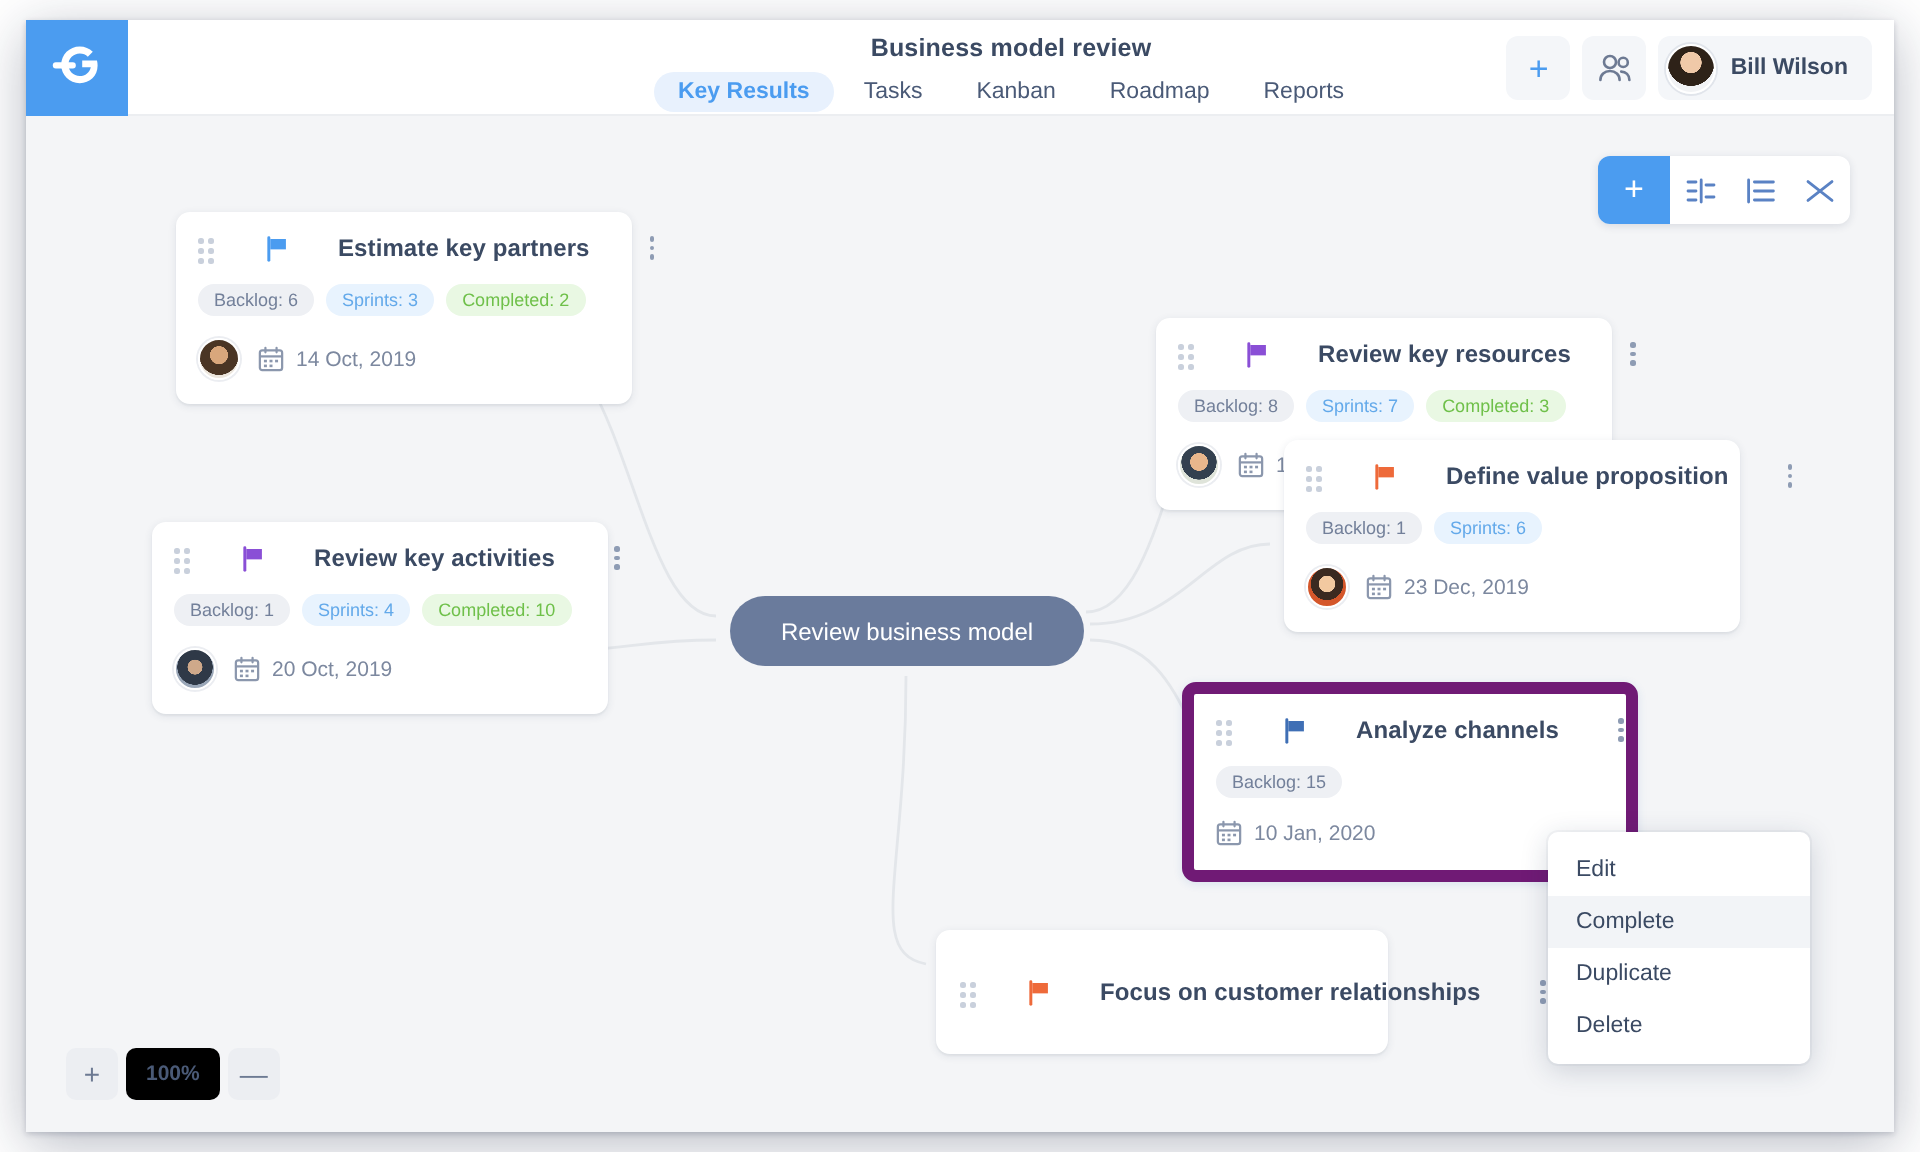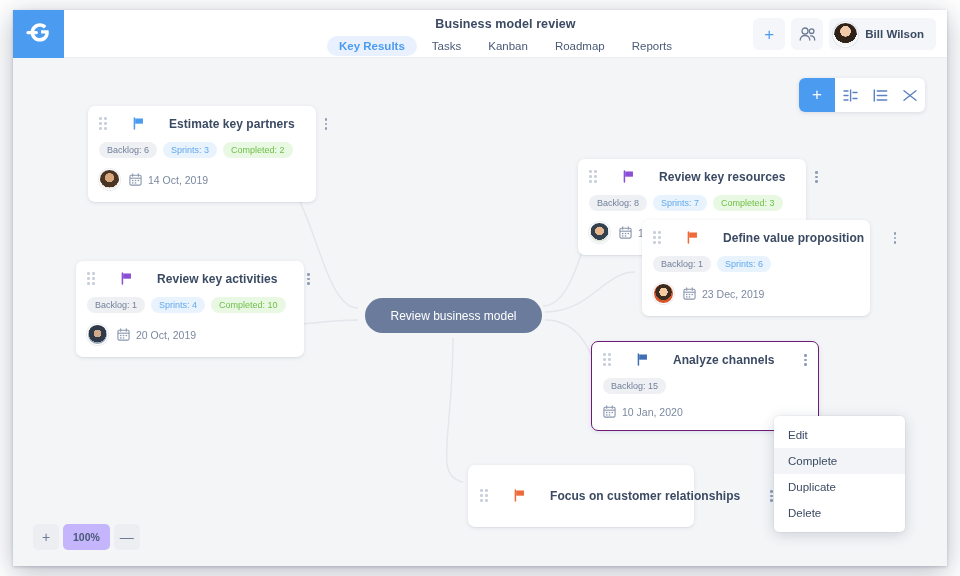--- a/index.html
+++ b/index.html
@@ -127,24 +127,24 @@
 
   
   .card {
     position: absolute;
     background: #ffffff;
     border-radius: 7px;
     box-shadow: 0 1px 4px rgba(40,55,85,.10), 0 1px 1px rgba(40,55,85,.05);
     padding: 11px 12px 12px 11px;
   }
   .card.selected {
-    border: 1px solid #701a75;
+    border: 6px solid #701a75;
     box-shadow: 0 1px 5px rgba(40,100,180,.13);
   }
-  .card-head { display: flex; align-items: flex-start; gap: 24px; }
+  .card-head { display: flex; align-items: flex-end; gap: 24px; }
   .grip {
     width: 9px; height: 12px; flex: none;
     display: grid; grid-template-columns: 3px 3px; grid-template-rows: 3px 3px 3px;
     gap: 2px;
   }
   .grip i { width: 2.5px; height: 2.5px; background: #c9d0dc; border-radius: 50%; display:block; }
   .flag { width: 13px; height: 13px; flex: none; display:block; }
   .card-title {
     font-size: 12px; color: #3b4a63; font-weight: bold;
     letter-spacing: .05px; white-space: nowrap;
@@ -189,21 +189,21 @@
   .zoom-bar {
     position: absolute; left: 20px; bottom: 16px;
     display: flex; align-items: center; gap: 4px;
   }
   .zoom-btn {
     width: 26px; height: 26px; border-radius: 5px; background: #eceef2;
     display: flex; align-items: center; justify-content: center;
     font-size: 14px; color: #6d7a93; cursor: pointer; line-height: 1;
   }
   .zoom-level {
-    height: 26px; padding: 0 10px; border-radius: 5px; background: #c4b5fd;
+    height: 26px; padding: 0 10px; border-radius: 5px; background: #000000;
     display: flex; align-items: center; justify-content: center;
     font-size: 10.5px; color: #4a5a77; font-weight: bold; cursor: pointer;
   }
 </style>
 </head>
 <body>
 
 <div class="app-window">
 
   <div class="topbar">

